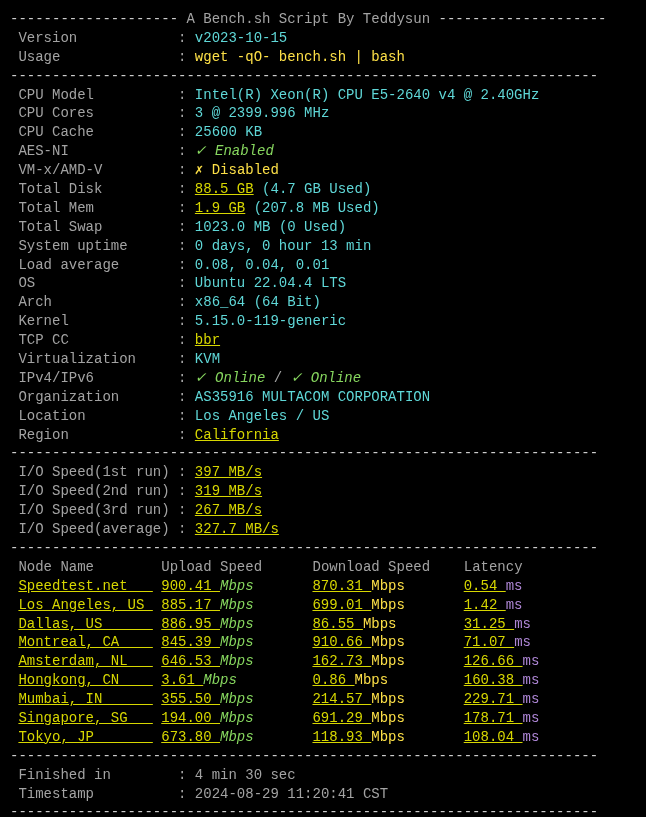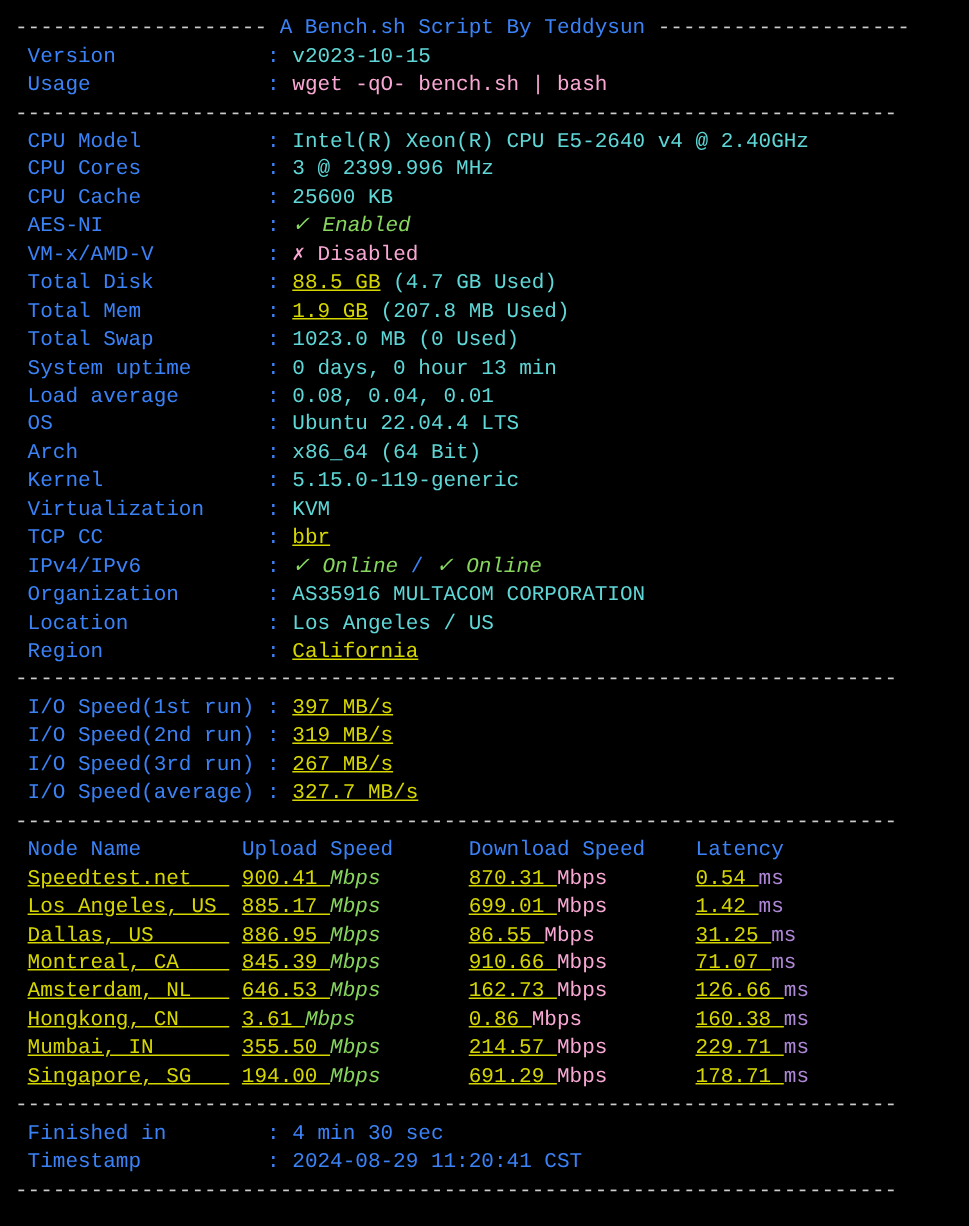--- a/index.html
+++ b/index.html
@@ -15,23 +15,23 @@
       line-height: 1.35;
       padding: 10px;
       width: 646px;
     }
     .line {
       white-space: pre;
     }
     .dashes { color: #ccc; }
     .cyan { color: #5fd7d7; }
     .yellow { color: #d7d700; text-decoration: underline; }
-    .red { color: #f9a8d4; text-align: center; }
+    .red { color: #fde047; text-align: center; }
     .green { color: #87d75f; font-style: italic; }
-    .white { color: #3b82f6; }
+    .white { color: #a3a3a3; }
     .purple { color: #af87d7; }
   </style>
 </head>
 <body>
 
 <div>
 
 <div class="line"><span class="dashes">-------------------- </span><span class="white">A Bench.sh Script By Teddysun</span><span class="dashes"> --------------------</span></div>
 
 <div class="line"> <span class="white"><span>Version</span>            </span><span class="white">: </span><span class="cyan">v2023-10-15</span></div>
@@ -59,23 +59,23 @@
 <div class="line"> <span class="white"><span>System uptime</span>      </span><span class="white">: </span><span class="cyan">0 days, 0 hour 13 min</span></div>
 
 <div class="line"> <span class="white"><span>Load average</span>       </span><span class="white">: </span><span class="cyan">0.08, 0.04, 0.01</span></div>
 
 <div class="line"> <span class="white"><span>OS</span>                 </span><span class="white">: </span><span class="cyan">Ubuntu 22.04.4 LTS</span></div>
 
 <div class="line"> <span class="white"><span>Arch</span>               </span><span class="white">: </span><span class="cyan">x86_64 (64 Bit)</span></div>
 
 <div class="line"> <span class="white"><span>Kernel</span>             </span><span class="white">: </span><span class="cyan">5.15.0-119-generic</span></div>
 
+<div class="line"> <span class="white"><span>TCP CC</span>             </span><span class="white">: </span><span class="yellow">bbr</span></div>
+
 <div class="line"> <span class="white"><span>Virtualization</span>     </span><span class="white">: </span><span class="cyan">KVM</span></div>
-
-<div class="line"> <span class="white"><span>TCP CC</span>             </span><span class="white">: </span><span class="yellow">bbr</span></div>
 
 <div class="line"> <span class="white"><span>IPv4/IPv6</span>          </span><span class="white">: </span><span class="green">✓ Online</span><span class="white"> / </span><span class="green">✓ Online</span></div>
 
 <div class="line"> <span class="white"><span>Organization</span>       </span><span class="white">: </span><span class="cyan">AS35916 MULTACOM CORPORATION</span></div>
 
 <div class="line"> <span class="white"><span>Location</span>           </span><span class="white">: </span><span class="cyan">Los Angeles / US</span></div>
 
 <div class="line"> <span class="white"><span>Region</span>             </span><span class="white">: </span><span class="yellow">California</span></div>
 
 <div class="line dashes">----------------------------------------------------------------------</div>
@@ -94,20 +94,21 @@
 
 <div id="speedtest-rows">
       <div class="line"> <span class="yellow">Speedtest.net   </span> <span class="yellow">900.41 </span><span class="green">Mbps</span>       <span class="yellow">870.31 </span><span class="red">Mbps</span>       <span class="yellow">0.54 </span><span class="purple">ms</span></div>
       <div class="line"> <span class="yellow">Los Angeles, US </span> <span class="yellow">885.17 </span><span class="green">Mbps</span>       <span class="yellow">699.01 </span><span class="red">Mbps</span>       <span class="yellow">1.42 </span><span class="purple">ms</span></div>
       <div class="line"> <span class="yellow">Dallas, US      </span> <span class="yellow">886.95 </span><span class="green">Mbps</span>       <span class="yellow">86.55 </span><span class="red">Mbps</span>        <span class="yellow">31.25 </span><span class="purple">ms</span></div>
       <div class="line"> <span class="yellow">Montreal, CA    </span> <span class="yellow">845.39 </span><span class="green">Mbps</span>       <span class="yellow">910.66 </span><span class="red">Mbps</span>       <span class="yellow">71.07 </span><span class="purple">ms</span></div>
       <div class="line"> <span class="yellow">Amsterdam, NL   </span> <span class="yellow">646.53 </span><span class="green">Mbps</span>       <span class="yellow">162.73 </span><span class="red">Mbps</span>       <span class="yellow">126.66 </span><span class="purple">ms</span></div>
       <div class="line"> <span class="yellow">Hongkong, CN    </span> <span class="yellow">3.61 </span><span class="green">Mbps</span>         <span class="yellow">0.86 </span><span class="red">Mbps</span>         <span class="yellow">160.38 </span><span class="purple">ms</span></div>
       <div class="line"> <span class="yellow">Mumbai, IN      </span> <span class="yellow">355.50 </span><span class="green">Mbps</span>       <span class="yellow">214.57 </span><span class="red">Mbps</span>       <span class="yellow">229.71 </span><span class="purple">ms</span></div>
       <div class="line"> <span class="yellow">Singapore, SG   </span> <span class="yellow">194.00 </span><span class="green">Mbps</span>       <span class="yellow">691.29 </span><span class="red">Mbps</span>       <span class="yellow">178.71 </span><span class="purple">ms</span></div>
+      <div class="line"> <span class="yellow">Tokyo, JP       </span> <span class="yellow">673.80 </span><span class="green">Mbps</span>       <span class="yellow">118.93 </span><span class="red">Mbps</span>       <span class="yellow">108.04 </span><span class="purple">ms</span></div>
     </div>
 
 <div class="line dashes">----------------------------------------------------------------------</div>
 
 <div class="line"> <span class="white"><span>Finished in</span>        </span><span class="white">: </span><span class="white">4 min 30 sec</span></div>
 
 <div class="line"> <span class="white"><span>Timestamp</span>          </span><span class="white">: </span><span class="white">2024-08-29 11:20:41 CST</span></div>
 
 <div class="line dashes">----------------------------------------------------------------------</div>
 

